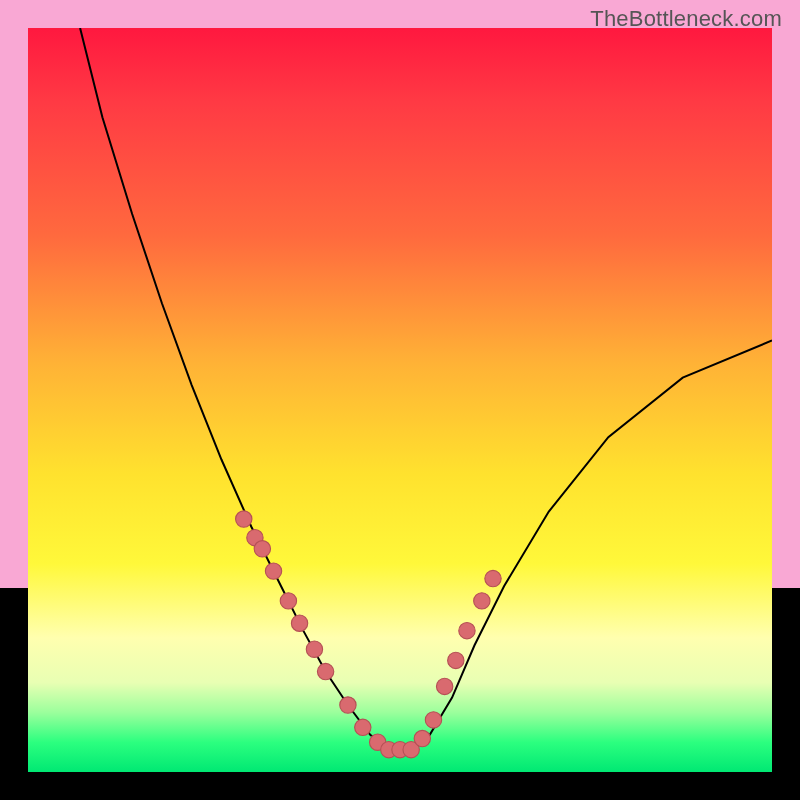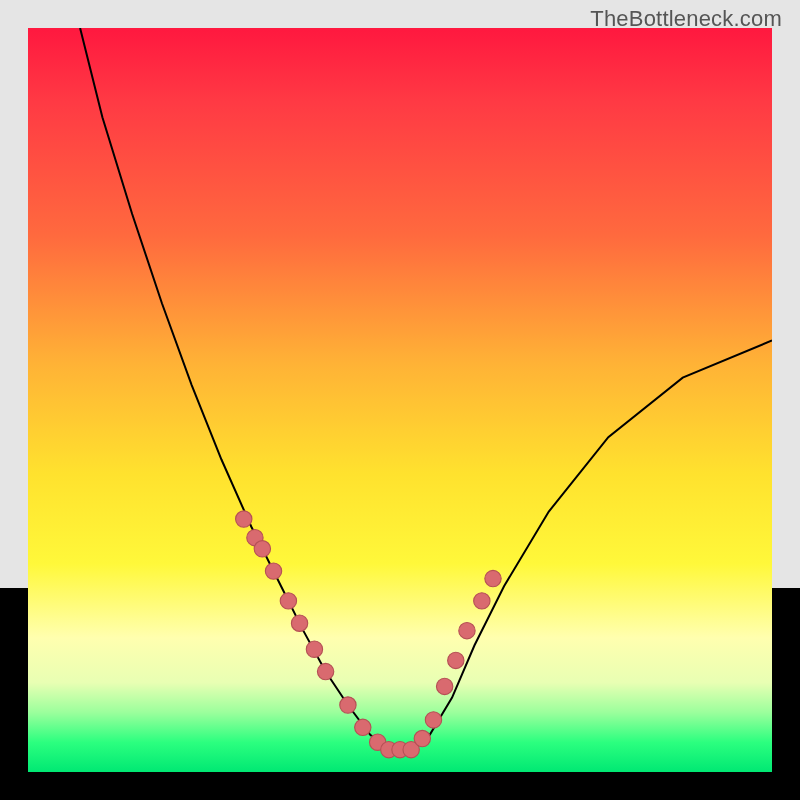--- a/index.html
+++ b/index.html
@@ -7,21 +7,21 @@
     padding: 0;
     width: 800px;
     height: 800px;
     overflow: hidden;
     background: #000;
     font-family: Arial, Helvetica, sans-serif;
   }
   .outer {
     width: 800px;
     height: 588px;
-    background: #e5e5e5;
+    background: #f9a8d4;
     position: relative;
   }
   .plot-area {
     position: absolute;
     left: 28px;
     top: 28px;
     width: 744px;
     height: 744px;
     
     background: linear-gradient(

